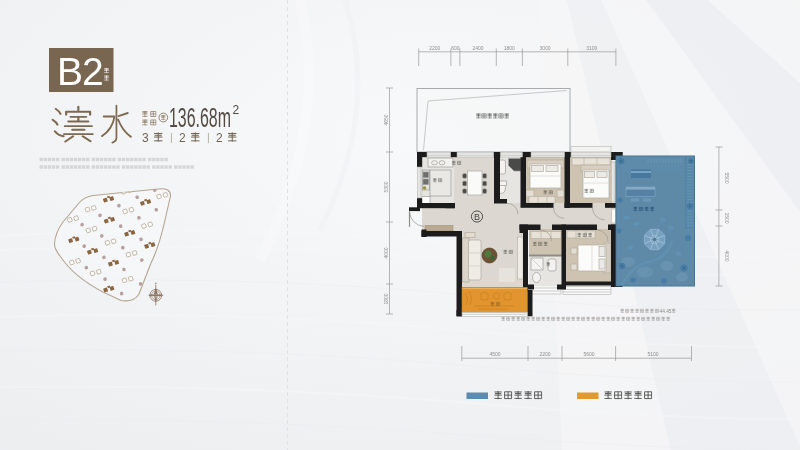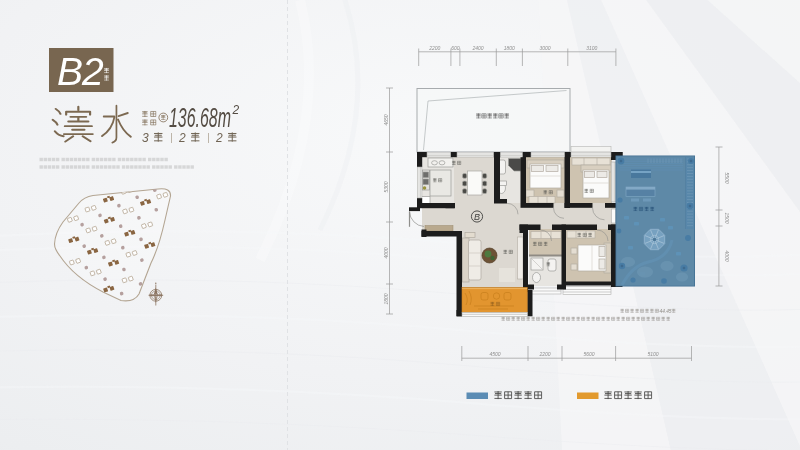--- a/index.html
+++ b/index.html
@@ -1,17 +1,17 @@
 <!DOCTYPE html>
 <html><head><meta charset="utf-8">
 <style>
 html,body{margin:0;padding:0;}
 .page{position:relative;width:800px;height:450px;overflow:hidden;
  font-family:"Liberation Sans",sans-serif;
- background:radial-gradient(130% 120% at 54% 30%, #f8f9fa 0%, #f1f2f4 45%, #eceef0 70%, #e4e6e9 100%);font-style:italic;}
+ background:radial-gradient(130% 120% at 54% 30%, #f8f9fa 0%, #f1f2f4 45%, #eceef0 70%, #e4e6e9 100%);}
 svg{position:absolute;left:0;top:0;}
 </style></head><body>
 <div class="page">
 <svg width="800" height="450" viewBox="0 0 800 450">
 <defs>
 <symbol id="cj" viewBox="0 0 10 10">
  <g fill="none" stroke="currentColor" stroke-width="0.95">
   <path d="M1 1.6 H9 M1 5 H9 M1 8.6 H9 M5 0.6 V9.4 M1.6 3.3 H8.4"></path>
  </g>
 </symbol>

